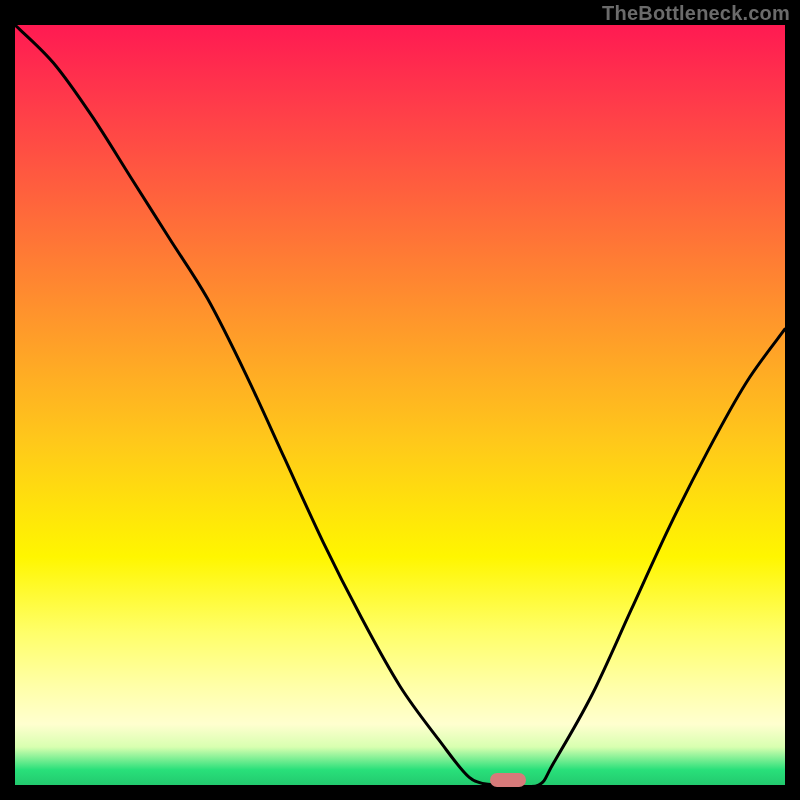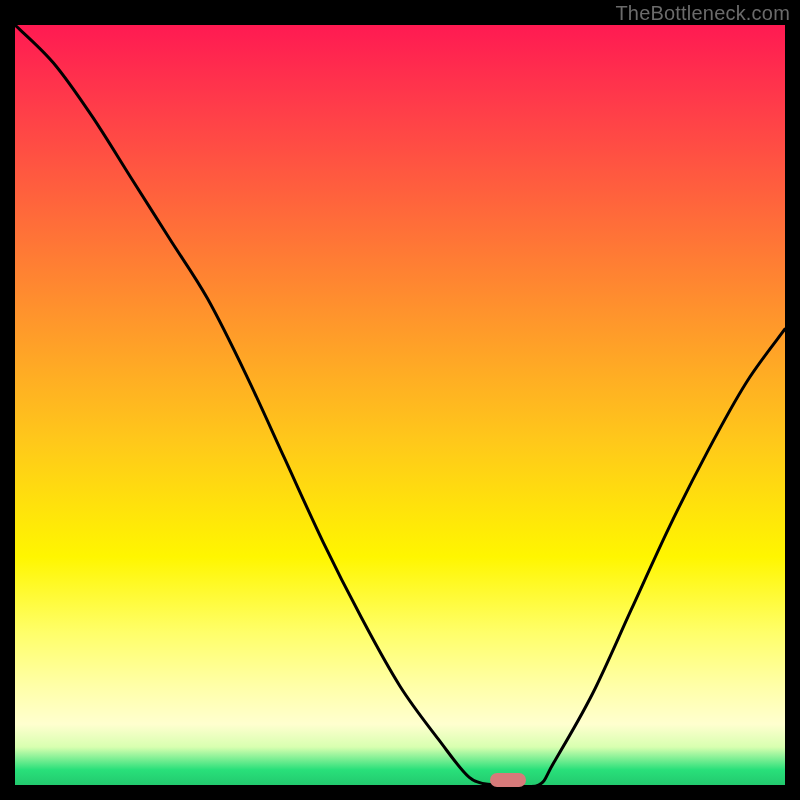--- a/index.html
+++ b/index.html
@@ -46,21 +46,21 @@
     width: 100%;
     height: 100%;
     pointer-events: none;
   }
   .watermark {
     position: absolute;
     top: 2px;
     right: 10px;
     color: #6b6b6b;
     font-size: 20px;
-    font-weight: 400;
+    font-weight: 700;
     letter-spacing: 0.2px;
     user-select: none;
   }
   .marker {
     position: absolute;
     width: 36px;
     height: 14px;
     border-radius: 8px;
     background: #d77a7a;
     transform: translate(-50%, -50%);

